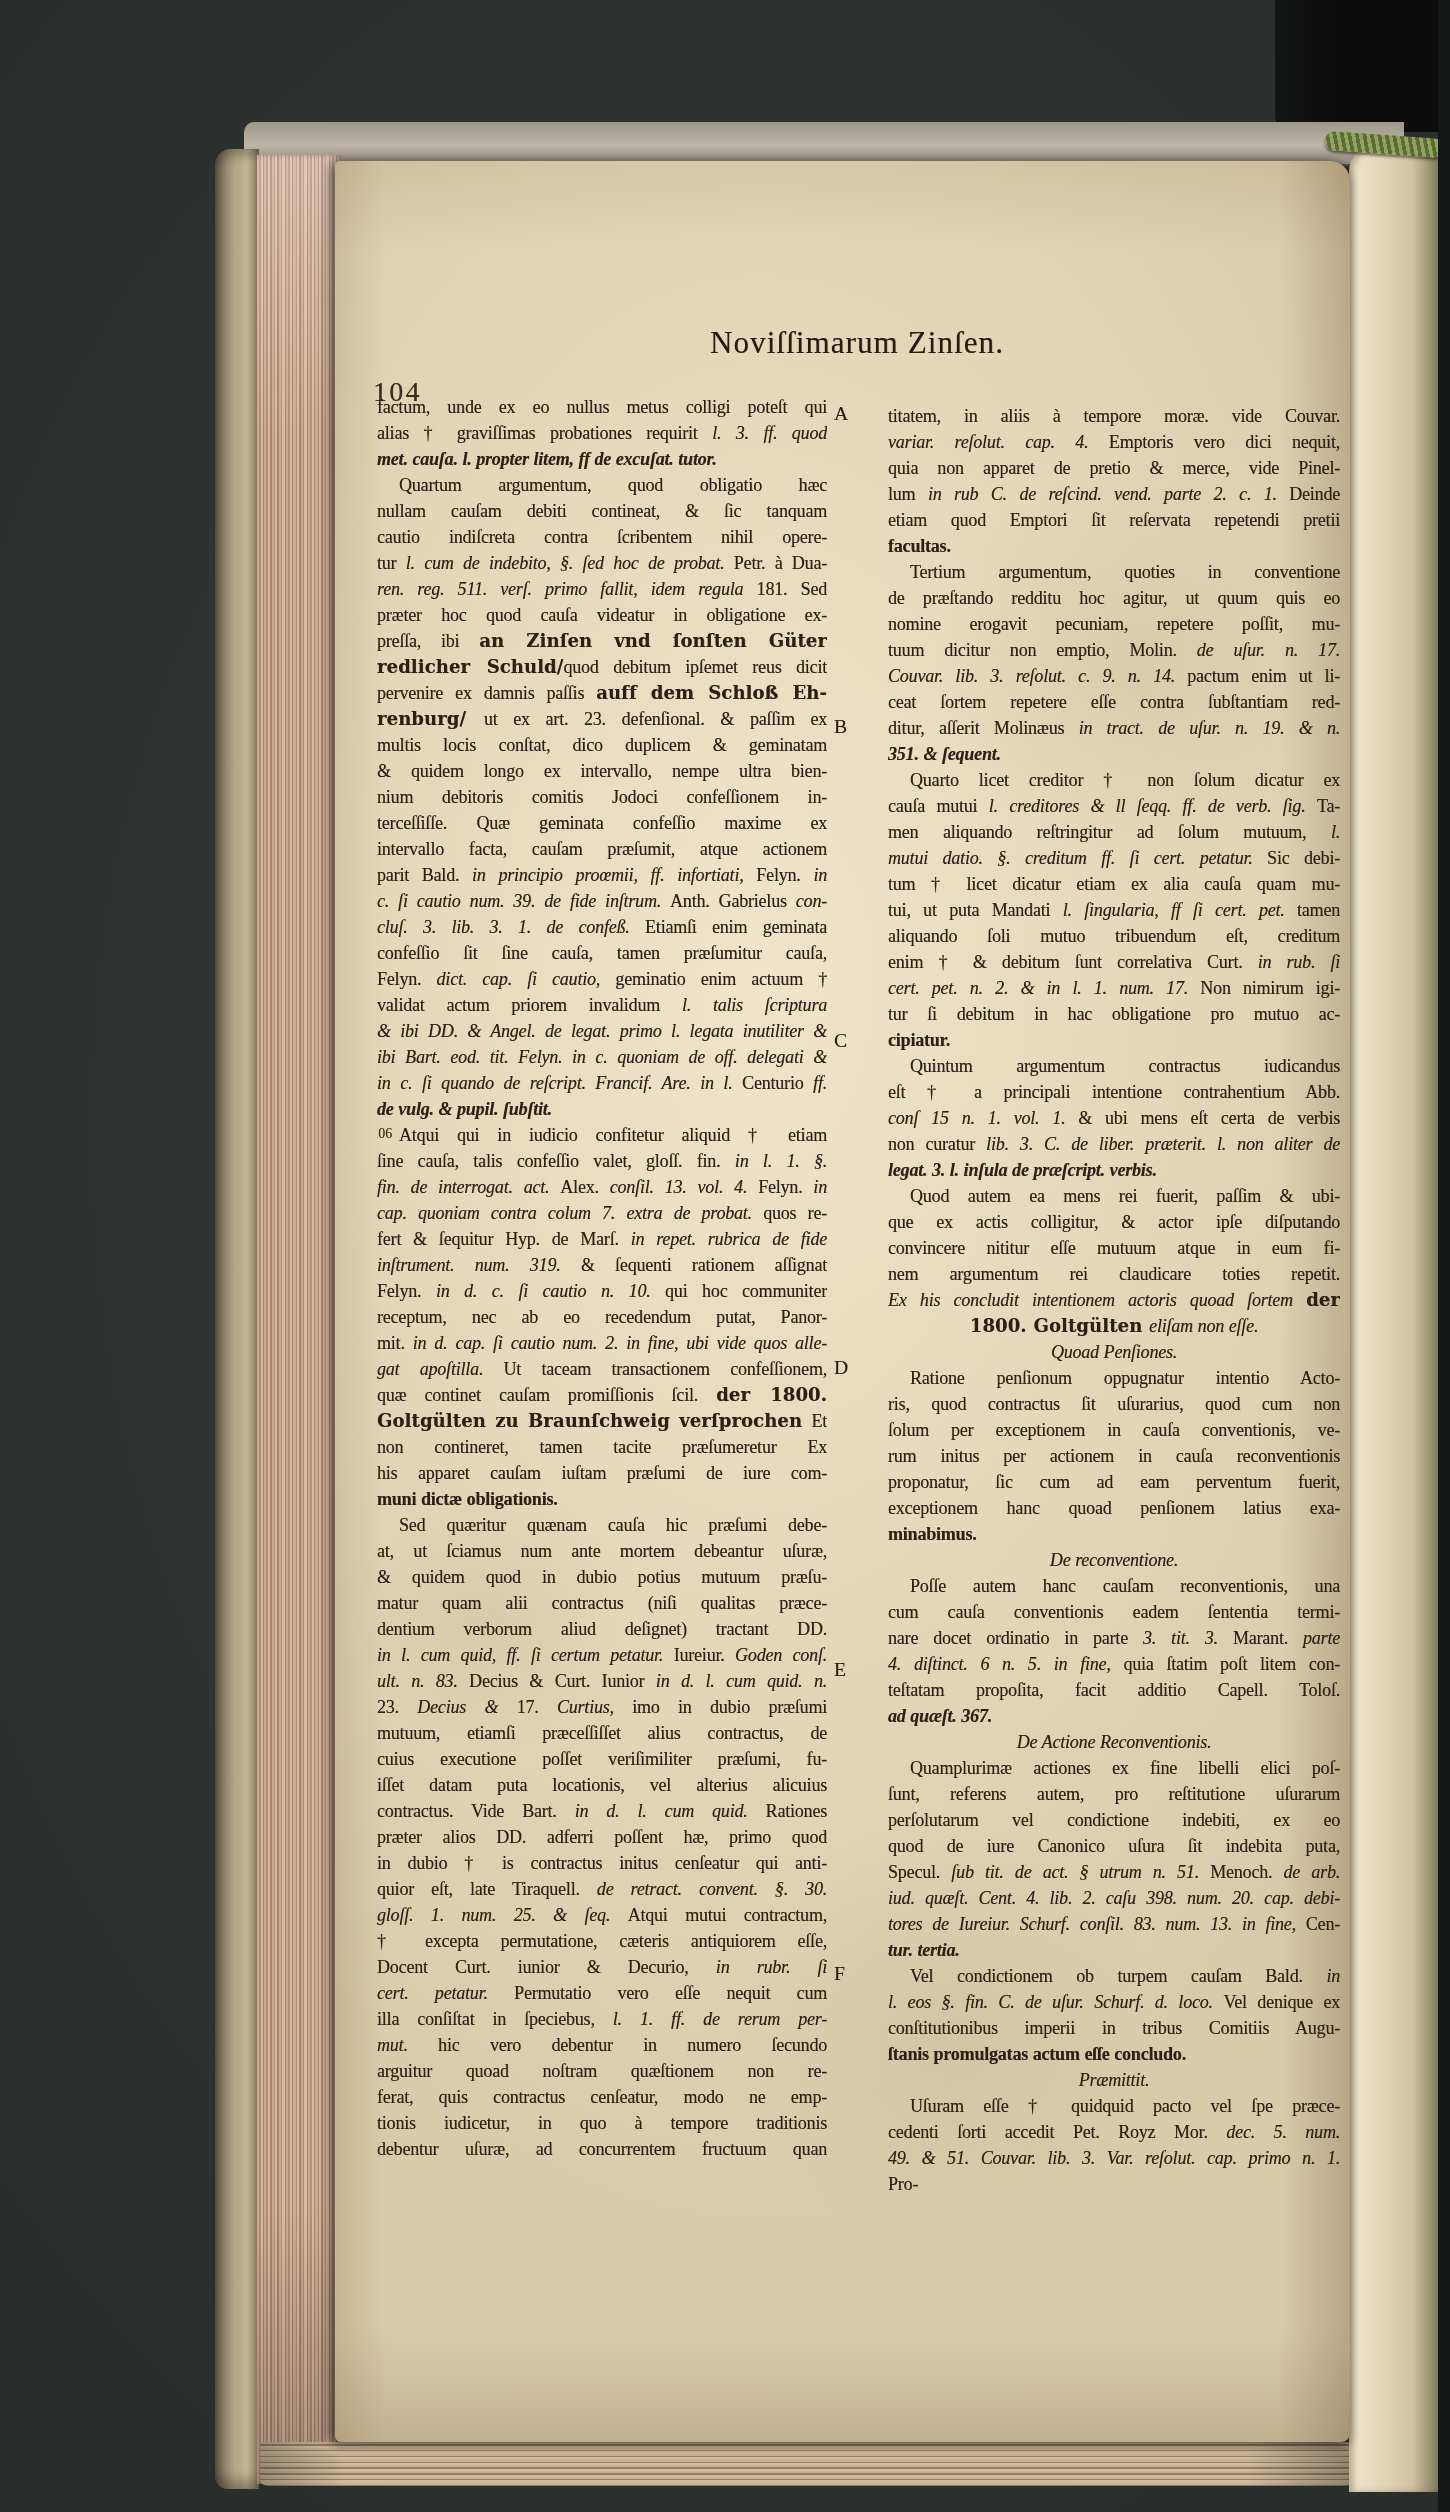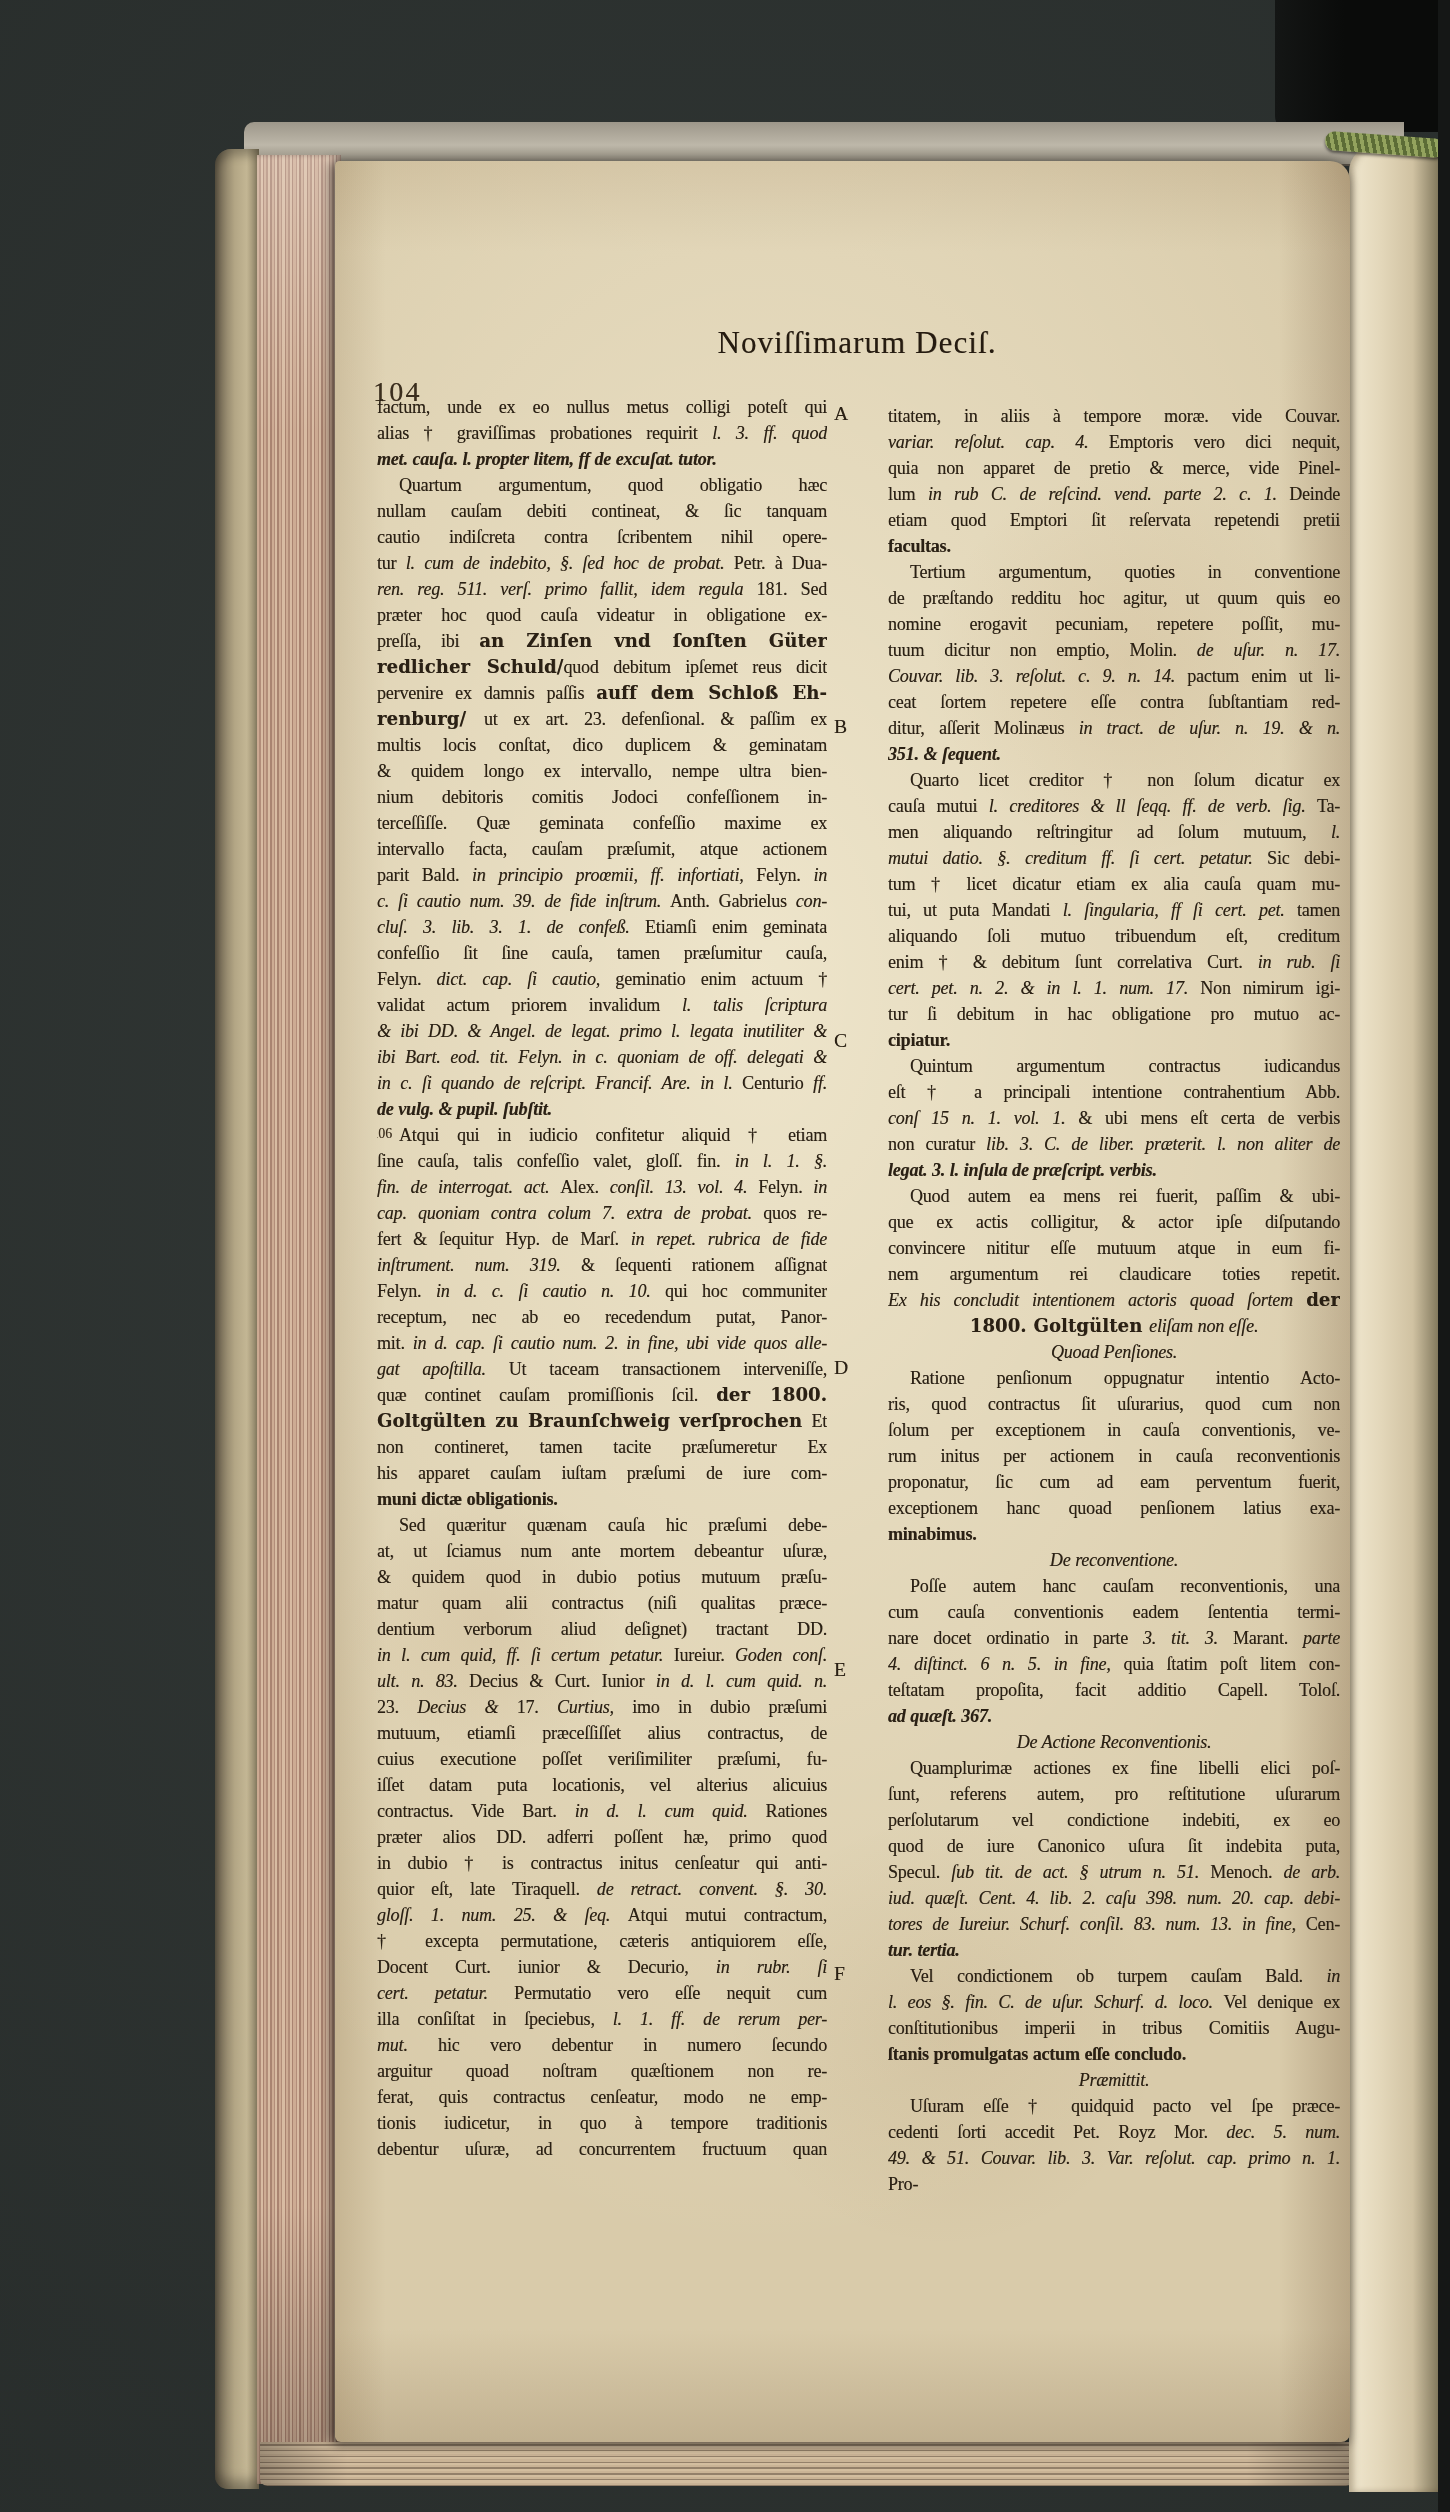--- a/index.html
+++ b/index.html
@@ -74,21 +74,21 @@
   <div class="head-edge"></div>
   <div class="cover-left"></div>
   <div class="fore-edge"></div>
   <div class="tail-edge"></div>
   <div class="facing-edge"></div>
   <div class="headband"></div>
   <div class="right-dark-strip"></div>
 
   <div class="page">
     <div class="folio">104</div>
-    <div class="running-title">Noviſſimarum Deciſ.</div>
+    <div class="running-title">Noviſſimarum Zinſen.</div>
     <div class="col col-left">
         <div class="ln"><span class="rn">factum, unde ex eo nullus metus colligi poteſt qui</span></div>
         <div class="ln"><span class="rn">alias † graviſſimas probationes requirit </span><span class="it">l. 3. ff. quod</span></div>
         <div class="ln al"><span class="it">met. cauſa. l. propter litem, ff de excuſat. tutor.</span></div>
         <div class="ln ind"><span class="rn">Quartum argumentum, quod obligatio hæc</span></div>
         <div class="ln"><span class="rn">nullam cauſam debiti contineat, &amp; ſic tanquam</span></div>
         <div class="ln"><span class="rn">cautio indiſcreta contra ſcribentem nihil opere-</span></div>
         <div class="ln"><span class="rn">tur </span><span class="it">l. cum de indebito, §. ſed hoc de probat. </span><span class="rn">Petr. à Dua-</span></div>
         <div class="ln"><span class="it">ren. reg. 511. verſ. primo fallit, idem regula </span><span class="rn">181. Sed</span></div>
         <div class="ln"><span class="rn">præter hoc quod cauſa videatur in obligatione ex-</span></div>
@@ -113,21 +113,21 @@
         <div class="ln al"><span class="it">de vulg. &amp; pupil. ſubſtit.</span></div>
         <div class="ln ind"><span class="note">106</span><span class="rn">Atqui qui in iudicio confitetur aliquid † etiam</span></div>
         <div class="ln"><span class="rn">ſine cauſa, talis confeſſio valet, gloſſ. fin. </span><span class="it">in l. 1. §.</span></div>
         <div class="ln"><span class="it">fin. de interrogat. act. </span><span class="rn">Alex. </span><span class="it">conſil. 13. vol. 4. </span><span class="rn">Felyn. </span><span class="it">in</span></div>
         <div class="ln"><span class="it">cap. quoniam contra colum 7. extra de probat. </span><span class="rn">quos re-</span></div>
         <div class="ln"><span class="rn">fert &amp; ſequitur Hyp. de Marſ. </span><span class="it">in repet. rubrica de fide</span></div>
         <div class="ln"><span class="it">inſtrument. num. 319. </span><span class="rn">&amp; ſequenti rationem aſſignat</span></div>
         <div class="ln"><span class="rn">Felyn. </span><span class="it">in d. c. ſi cautio n. 10. </span><span class="rn">qui hoc communiter</span></div>
         <div class="ln"><span class="rn">receptum, nec ab eo recedendum putat, Panor-</span></div>
         <div class="ln"><span class="rn">mit. </span><span class="it">in d. cap. ſi cautio num. 2. in fine, ubi vide quos alle-</span></div>
-        <div class="ln"><span class="it">gat apoſtilla. </span><span class="rn">Ut taceam transactionem interveniſſe,</span></div>
+        <div class="ln"><span class="it">gat apoſtilla. </span><span class="rn">Ut taceam transactionem confeſſionem,</span></div>
         <div class="ln"><span class="rn">quæ continet cauſam promiſſionis ſcil. </span><span class="bl">der 1800.</span></div>
         <div class="ln"><span class="bl">Goltgülten zu Braunſchweig verſprochen </span><span class="rn">Et ſi</span></div>
         <div class="ln"><span class="rn">non contineret, tamen tacite præſumeretur Ex</span></div>
         <div class="ln"><span class="rn">his apparet cauſam iuſtam præſumi de iure com-</span></div>
         <div class="ln al"><span class="rn">muni dictæ obligationis.</span></div>
         <div class="ln ind"><span class="rn">Sed quæritur quænam cauſa hic præſumi debe-</span></div>
         <div class="ln"><span class="rn">at, ut ſciamus num ante mortem debeantur uſuræ,</span></div>
         <div class="ln"><span class="rn">&amp; quidem quod in dubio potius mutuum præſu-</span></div>
         <div class="ln"><span class="rn">matur quam alii contractus (niſi qualitas præce-</span></div>
         <div class="ln"><span class="rn">dentium verborum aliud deſignet) tractant DD.</span></div>

